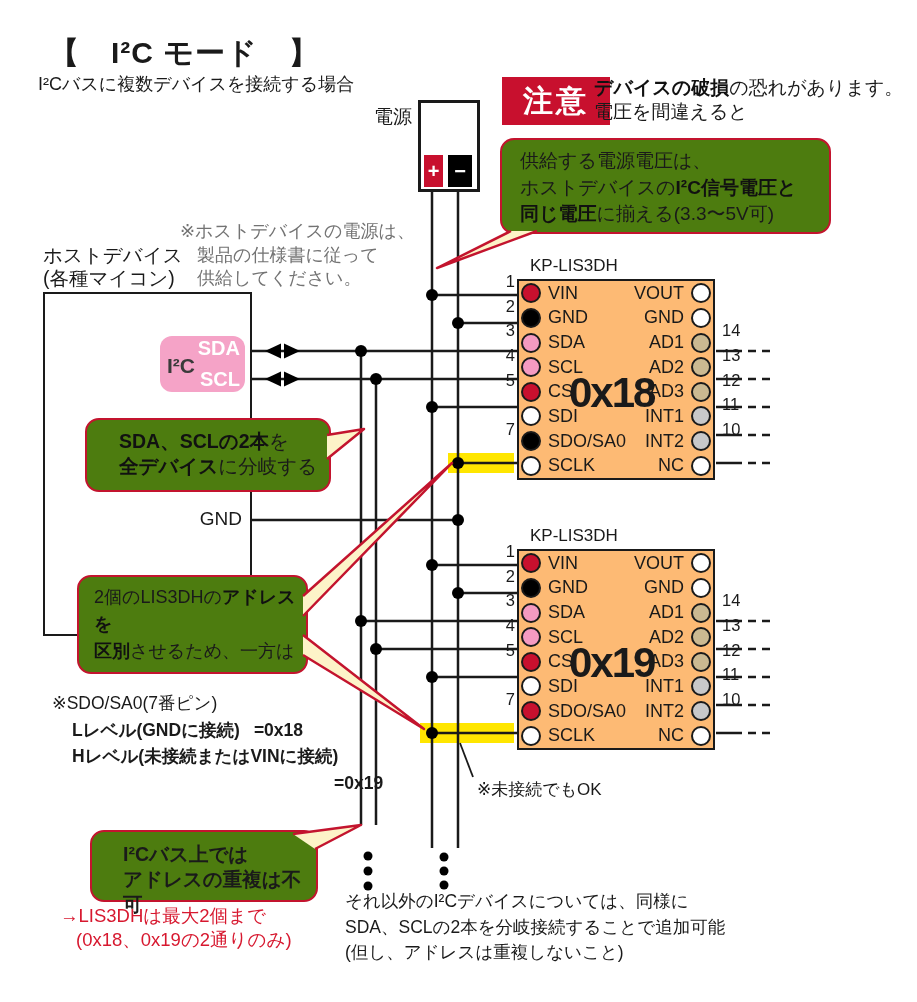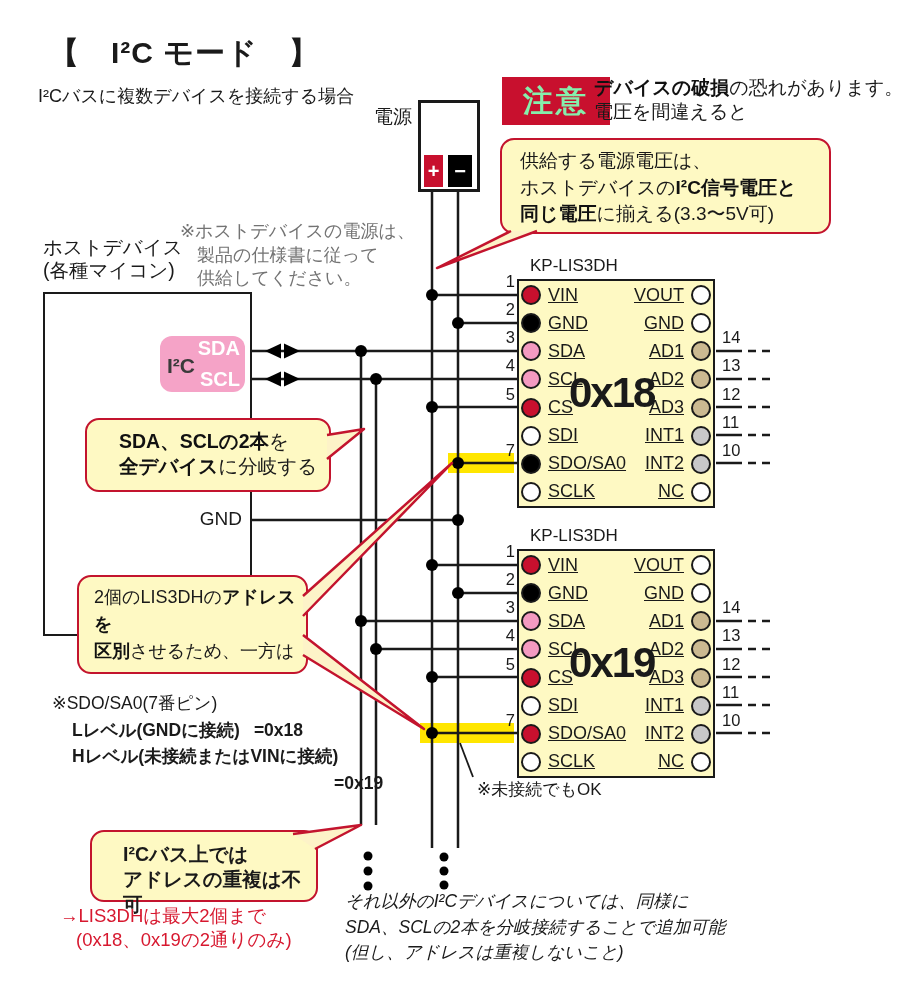--- a/index.html
+++ b/index.html
@@ -7,83 +7,83 @@
           font-family:"Liberation Sans","DejaVu Sans",sans-serif;color:#1a1a1a;}
   .abs{position:absolute;}
   svg.layer{position:absolute;left:0;top:0;pointer-events:none;}
   #svg-base{z-index:1;}
   #svg-tails{z-index:4;}
   .z2{z-index:2;}
   .z3{z-index:3;}
 
   
   .title{left:37px;top:33px;font-size:30px;font-weight:bold;letter-spacing:1px;margin-left:12px;}
-  .subtitle{left:38px;top:72px;font-size:18px;margin-top:12px;}
-
-  
-  .warn-badge{left:502px;top:77px;width:108px;height:48px;background:#c8102e;color:#86efac;
+  .subtitle{left:38px;top:72px;font-size:18px;}
+
+  
+  .warn-badge{left:502px;top:77px;width:108px;height:48px;background:#c8102e;color:#ffffff;
               font-size:30px;font-weight:bold;display:flex;align-items:center;justify-content:center;letter-spacing:3px;}
   .warn-text{left:594px;top:76px;font-size:19px;line-height:23.5px;}
 
   
   .power-label{left:374px;top:104px;font-size:19px;}
   .power-box{left:418px;top:100px;width:56px;height:86px;border:3px solid #1a1a1a;background:#fff;}
   .term{position:absolute;bottom:2px;width:19px;height:32px;color:#fff;font-weight:bold;font-size:20px;
         display:flex;align-items:center;justify-content:center;}
   .term.plus{left:3px;background:#c8102e;}
   .term.minus{left:27px;width:24px;background:#000;}
 
   
   .red-note{left:180px;top:220px;font-size:18px;line-height:23.5px;color:#737373;}
   .red-note .ind{padding-left:17px;}
   .red-note2{left:60px;top:904px;font-size:18.5px;line-height:24px;color:#d7182f;}
   .red-note2 .ind{padding-left:16px;}
 
   
-  .host-name{left:43px;top:236px;font-size:19.5px;line-height:22.5px;}
+  .host-name{left:43px;top:244px;font-size:19.5px;line-height:22.5px;}
   .host-box{left:43px;top:292px;width:205px;height:340px;border:2.5px solid #1a1a1a;background:#fff;}
   .i2c-box{left:160px;top:336px;width:85px;height:56px;background:#f5a3c7;border-radius:12px;}
   .i2c-label{position:absolute;left:7px;top:18px;font-size:21px;font-weight:bold;color:#3a3a3a;}
   .i2c-sda{position:absolute;right:5px;top:1px;font-size:20px;font-weight:bold;color:#fff;}
   .i2c-scl{position:absolute;right:5px;bottom:1px;font-size:20px;font-weight:bold;color:#fff;}
   .host-gnd{left:180px;top:508px;width:62px;text-align:right;font-size:19px;}
 
   
-  .chip{width:198px;height:229px;border:2.5px solid #1a1a1a;background:#fef9c3;box-sizing:border-box;text-decoration:underline;}
+  .chip{width:198px;height:201px;border:2.5px solid #1a1a1a;background:#fdba74;box-sizing:border-box;}
   .chip1{left:517px;top:279px;}
   .chip2{left:517px;top:549px;}
   .chip-title{position:absolute;left:11px;top:-25px;font-size:17px;white-space:nowrap;}
   .chip-addr{position:absolute;left:50px;top:88px;font-size:42px;font-weight:bold;letter-spacing:-2px;pointer-events:none;}
   .chip-rows{display:flex;flex-direction:column;height:100%;}
   .pin-row{flex:1;display:flex;align-items:center;justify-content:space-between;position:relative;}
   .pgroup{display:flex;align-items:center;}
   .pin-circle{width:16px;height:16px;border:2.5px solid #1a1a1a;border-radius:50%;flex:none;}
   .pgroup.l .pin-circle{margin-left:2px;}
   .pgroup.r .pin-circle{margin-right:2px;}
   .pin-label{font-size:18px;}
   .pgroup.l .pin-label{margin-left:7px;}
   .pgroup.r .pin-label{margin-right:7px;}
   .pin-num-l{position:absolute;left:-30px;top:-9px;width:26px;text-align:right;font-size:16.5px;}
   .pin-num-r{position:absolute;left:203px;top:-9px;width:30px;font-size:16.5px;}
 
   
-  .callout{box-sizing:border-box;background:#fef9c3;border:2.5px solid #c3142e;border-radius:14px;}
+  .callout{box-sizing:border-box;background:#4d7c0f;border:2.5px solid #c3142e;border-radius:14px;}
   .co-power{left:500px;top:138px;width:331px;height:96px;padding:8px 0 0 18px;font-size:19px;line-height:26.5px;}
   .co-branch{left:85px;top:418px;width:246px;height:74px;padding:9px 0 0 32px;font-size:19.5px;line-height:25px;}
   .co-addr{left:77px;top:575px;width:231px;height:99px;padding:7px 0 0 15px;font-size:18px;line-height:27px;}
   .co-dup{left:90px;top:830px;width:228px;height:72px;padding:10px 0 0 31px;font-size:19.5px;line-height:25px;font-weight:bold;}
   b{color:#111;}
 
   
   .note-sdo{left:52px;top:690px;font-size:17.5px;line-height:26.5px;}
   .note-sdo .ind{padding-left:20px;font-weight:bold;}
   .eq1{margin-left:14px;}
   .eq2{margin-left:262px;}
   .note-nc{left:477px;top:778px;font-size:17px;}
-  .bottom-note{left:345px;top:889px;font-size:17.5px;line-height:25.5px;font-style:italic;}
+  .bottom-note{left:345px;top:889px;font-size:17.5px;line-height:25.5px;}
 </style>
 </head>
 <body>
 
 <div id="canvas">
 
   <svg id="svg-base" class="layer" width="917" height="1002" viewBox="0 0 917 1002">
 
     <rect x="448" y="453" width="66" height="20" fill="#ffe600"></rect>
     <rect x="420" y="723" width="94" height="20" fill="#ffe600"></rect>

